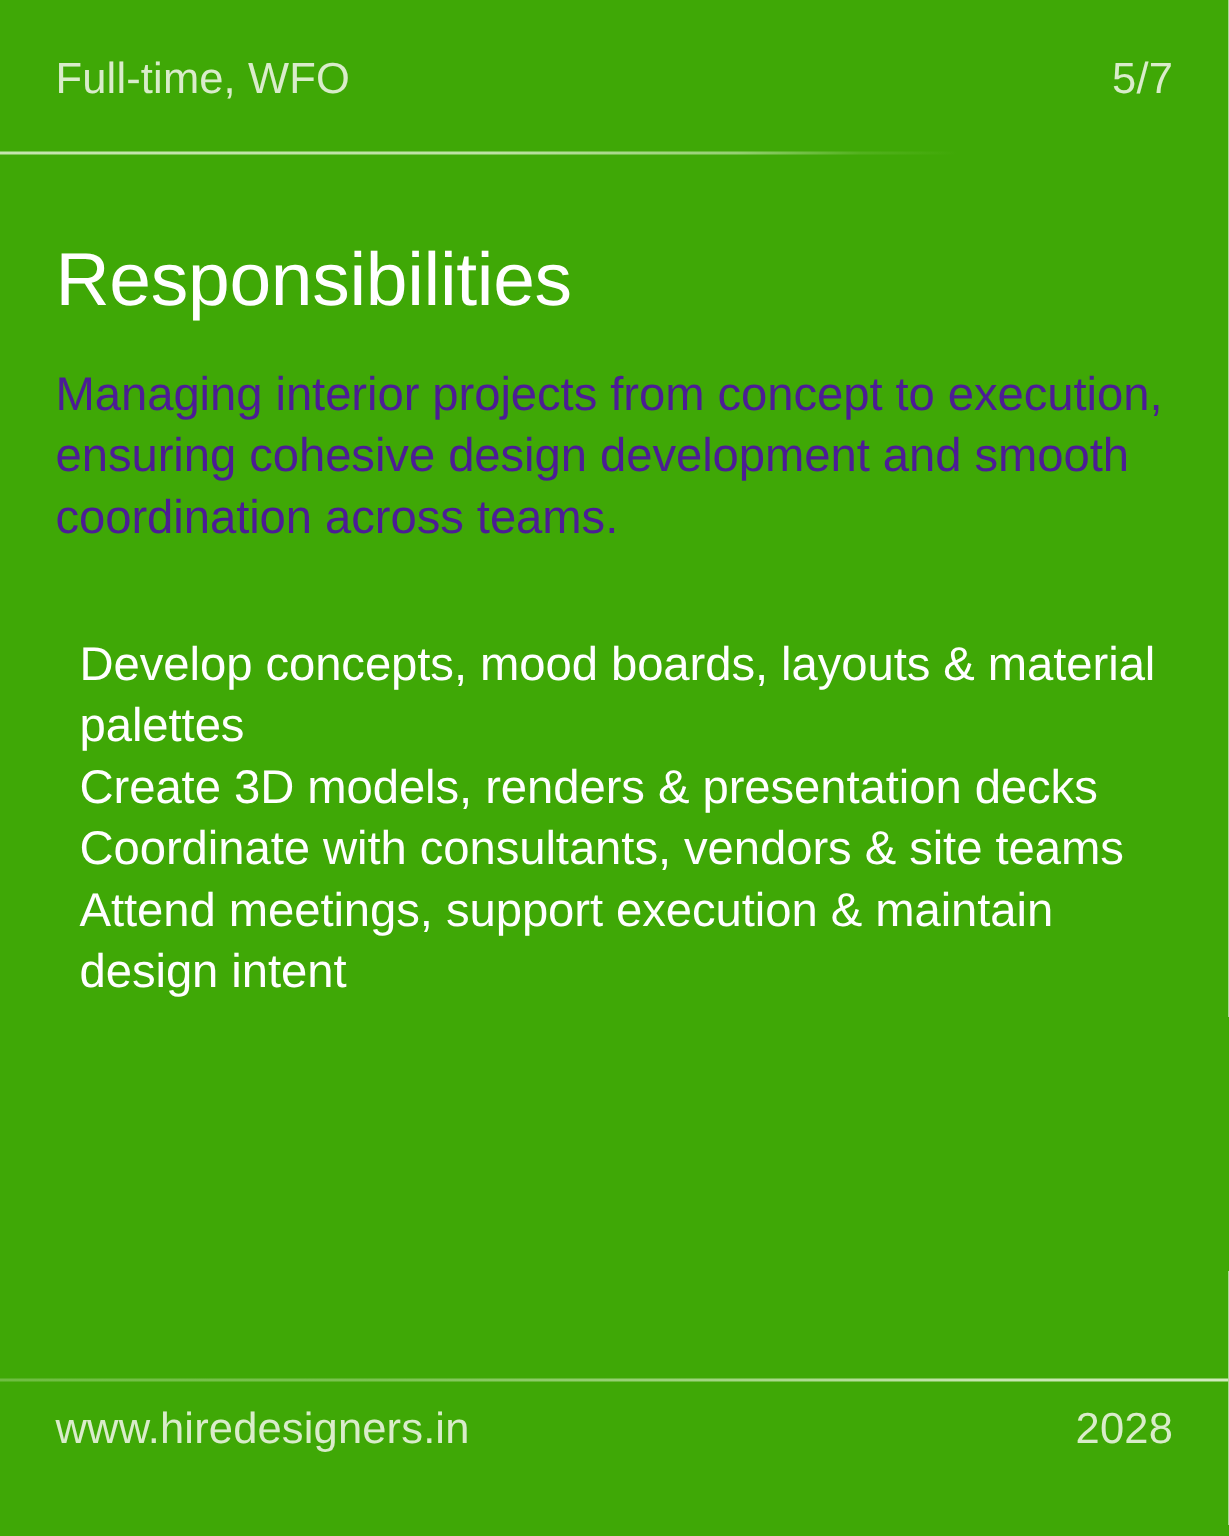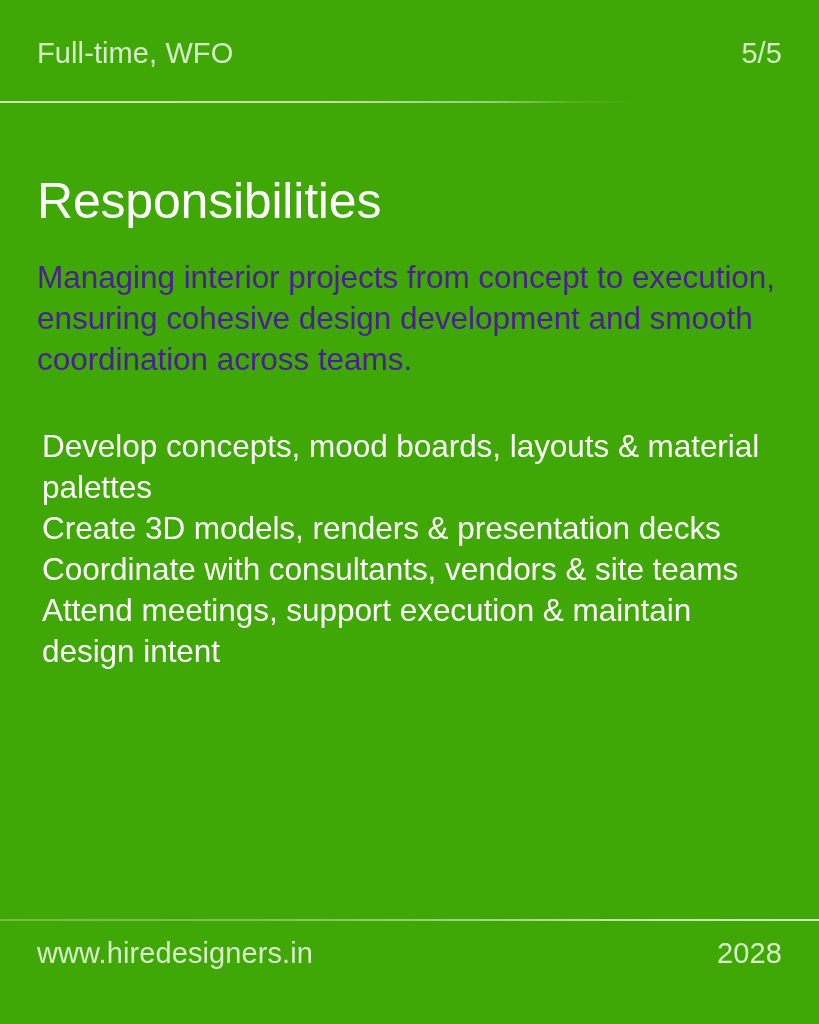--- a/index.html
+++ b/index.html
@@ -51,21 +51,21 @@
         rgba(222,240,205,0.55) 60%,
         rgba(222,240,205,0.12) 70%,
         rgba(222,240,205,0.00) 78%,
         rgba(222,240,205,0.00) 100%);
   }
 
   
   .content {
     position: absolute;
     left: 37px;
-    top: 172px;
+    top: 157px;
     width: 756px;
   }
   .page-title {
     font-size: 50px;
     font-weight: 300;
     color: #ffffff;
     line-height: 1.18;
     letter-spacing: -0.2px;
     margin: 0 0 26px 0;
   }
@@ -75,21 +75,21 @@
     color: #4c1d95;
     line-height: 41px;
     letter-spacing: -0.05px;
     margin: 0;
   }
   .spacer-line {
     height: 41px;
   }
   .duty-list {
     list-style: none;
-    margin: 5px;
+    margin: 16px;
     padding: 0;
   }
   .duty-item {
     font-size: 31.5px;
     font-weight: 300;
     color: #ffffff;
     line-height: 41px;
     letter-spacing: -0.05px;
   }
 
@@ -127,21 +127,21 @@
     white-space: nowrap;
   }
 </style>
 </head>
 <body>
 
 <div class="card">
 
   <div class="header">
     <span class="header-label">Full-time, WFO</span>
-    <span class="header-counter">5/5</span>
+    <span class="header-counter">5/7</span>
   </div>
   <div class="header-rule"></div>
 
   <div class="content">
     <h1 class="page-title">Responsibilities</h1>
 
     <p class="intro-paragraph">Managing interior projects from concept to execution, ensuring cohesive design development and smooth coordination across teams.</p>
 
     <div class="spacer-line"></div>
 

